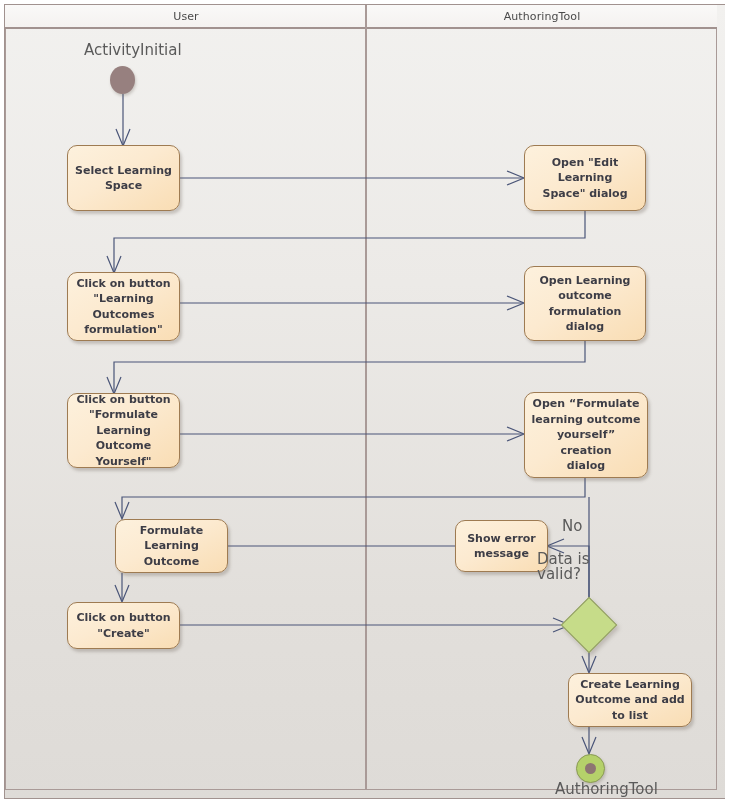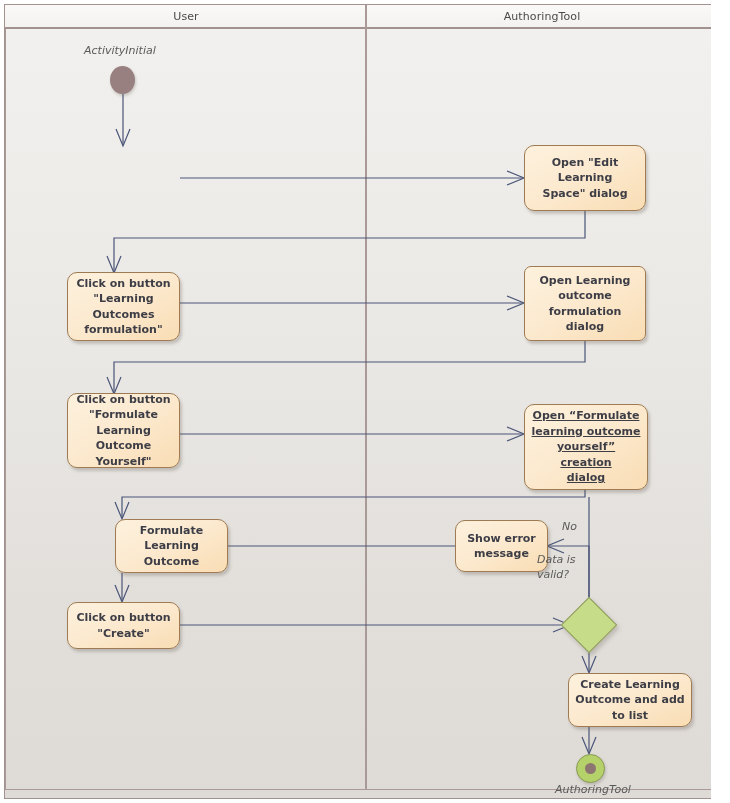--- a/index.html
+++ b/index.html
@@ -9,20 +9,21 @@
   }
   body {
     font-family: "DejaVu Sans", sans-serif;
   }
   #diagram-root {
     position: relative;
     width: 711px;
     height: 803px;
     overflow: hidden;
     background: #ffffff;
+    padding-left: 14px;
   }
 
   
   .frame {
     position: absolute;
     left: 4px;
     top: 4px;
     width: 722px;
     height: 795px;
     box-sizing: border-box;
@@ -145,25 +146,24 @@
     height: 40px;
     background: #c6dc89;
     border: 1px solid #8f9a63;
     box-sizing: border-box;
     transform: rotate(45deg);
   }
 
   
   .plain-label {
     position: absolute;
-    font-size: 11px;
+    font-size: 15px;
     color: #5a5a5a;
     white-space: pre-line;
     line-height: 15px;
-    font-style: italic;
   }
 </style>
 </head>
 <body>
 
 <div id="diagram-root">
 
   <div class="frame"></div>
   <div class="frame-inner-line"></div>
 
@@ -216,39 +216,41 @@
 
       <line x1="589" y1="727" x2="589" y2="753"></line>
       <polyline points="582,737 589,754 596,737"></polyline>
     </g>
   </svg>
 
   <div class="plain-label" id="label-activity-initial" style="left:84px; top:43px;">ActivityInitial</div>
 
   <div class="initial-node" style="left:110px; top:66px;"></div>
 
+  <div class="node" style="left:67px; top:145px; width:113px; height:66px;">Select Learning
+Space</div>
 
   <div class="node" style="left:524px; top:145px; width:122px; height:66px;">Open "Edit Learning
 Space" dialog</div>
 
   <div class="node" style="left:67px; top:272px; width:113px; height:69px;">Click on button
 "Learning
 Outcomes
 formulation"</div>
 
-  <div class="node" style="left:524px; top:266px; width:122px; height:75px;border-radius:7px;">Open Learning
+  <div class="node" style="left:524px; top:266px; width:122px; height:75px;">Open Learning
 outcome
 formulation dialog</div>
 
   <div class="node" style="left:67px; top:393px; width:113px; height:75px;">Click on button
 "Formulate
 Learning Outcome
 Yourself"</div>
 
-  <div class="node" style="left:524px; top:404px; width:124px; height:86px;text-decoration:underline;">Open “Formulate
+  <div class="node" style="left:524px; top:392px; width:124px; height:86px;">Open “Formulate
 learning outcome
 yourself”  creation
 dialog</div>
 
   <div class="node" style="left:67px; top:519px; width:113px; height:54px;margin-left:48px;">Formulate
 Learning
 Outcome</div>
 
   <div class="node" style="left:455px; top:520px; width:93px; height:52px;">Show error
 message</div>

